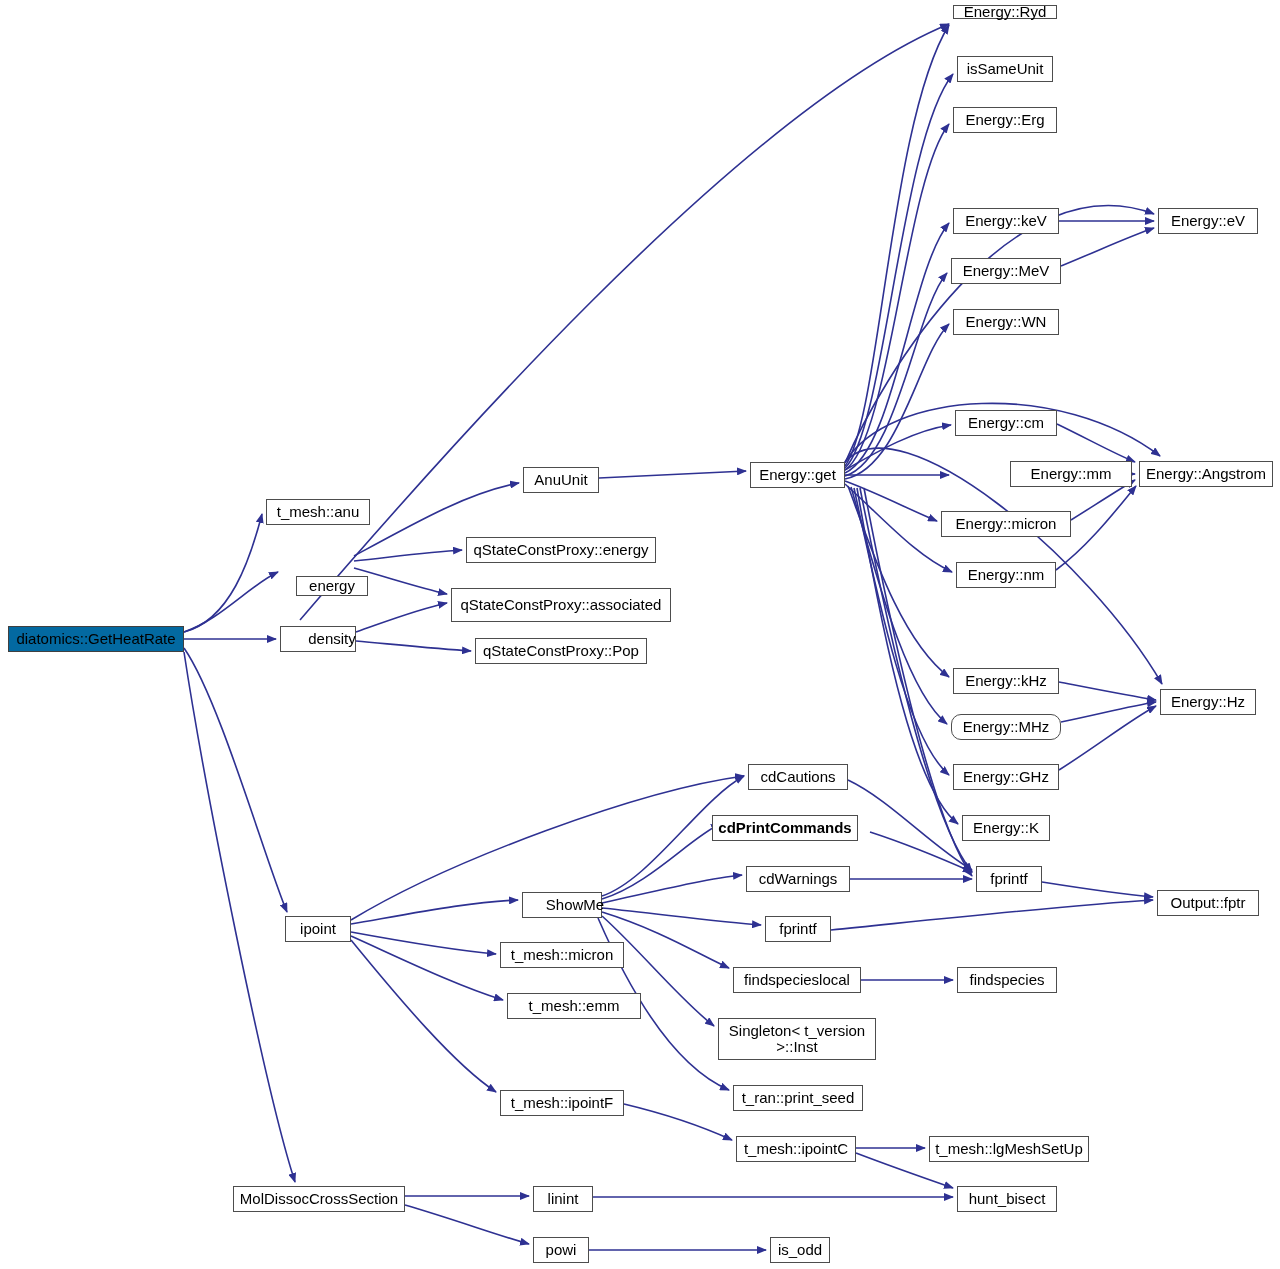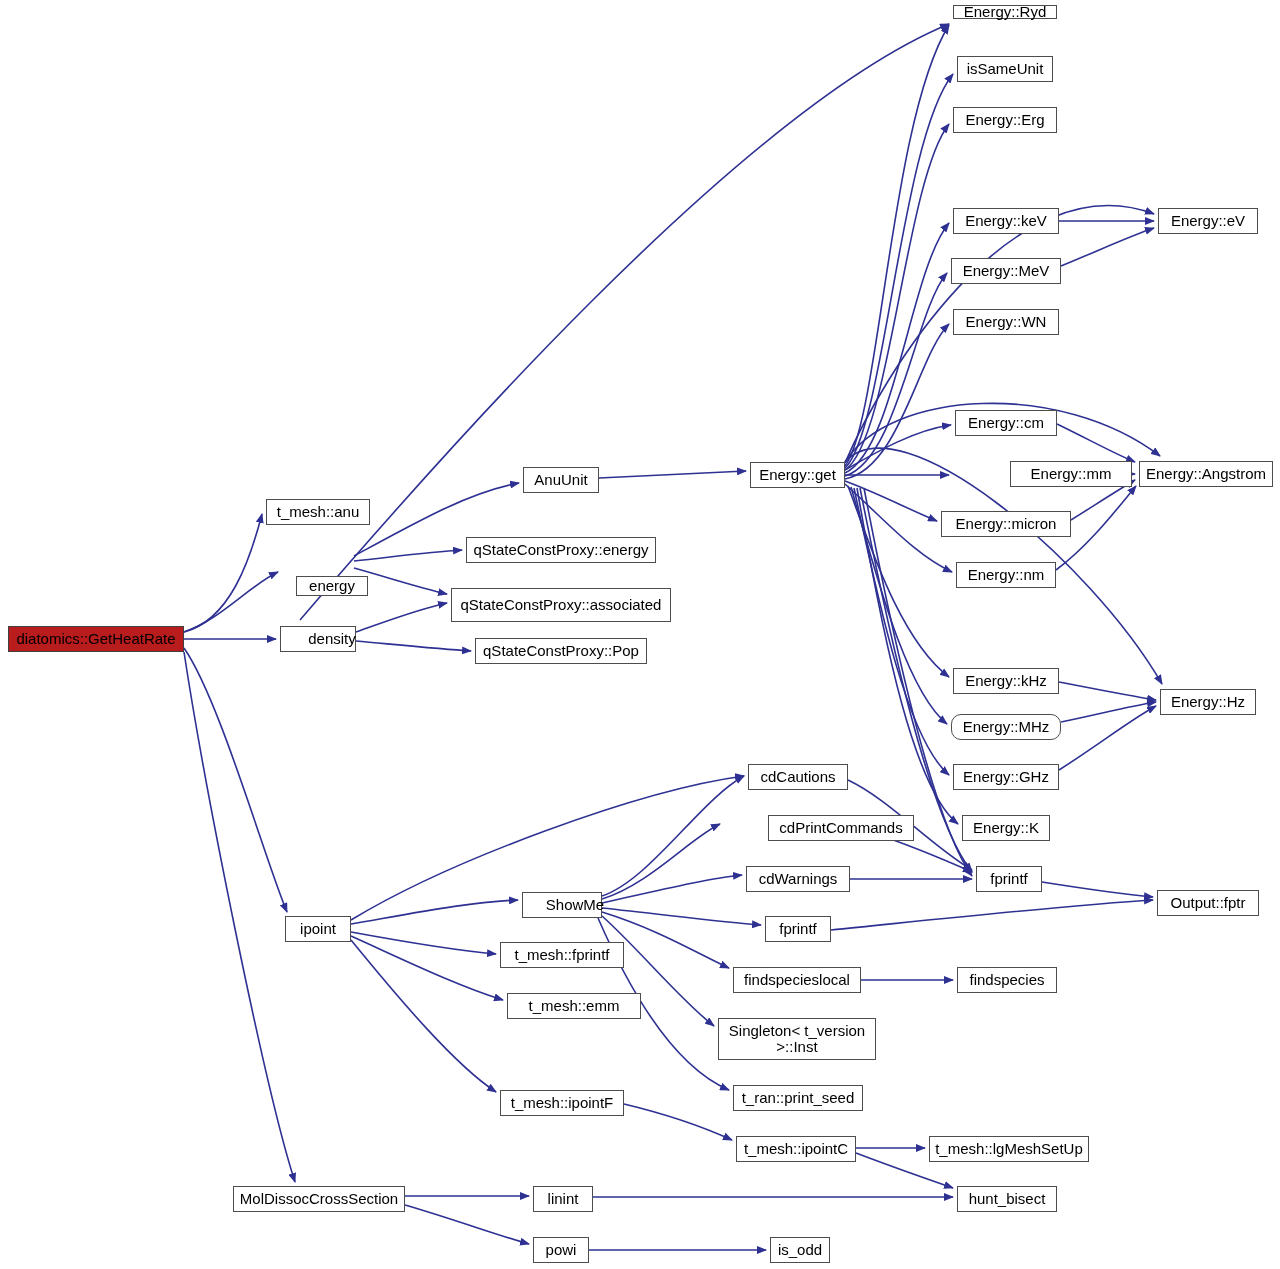--- a/index.html
+++ b/index.html
@@ -3,21 +3,21 @@
 <meta charset="utf-8">
 <style>
   html,body{margin:0;padding:0;background:#ffffff;}
   #canvas{position:relative;width:1280px;height:1269px;background:#ffffff;
           font-family:"Liberation Sans","DejaVu Sans",sans-serif;}
   #edges{position:absolute;left:0;top:0;width:1280px;height:1269px;}
   .node{position:absolute;box-sizing:border-box;border:1px solid #4d4d4d;
         background:#ffffff;color:#000000;display:flex;align-items:center;
         justify-content:center;text-align:center;font-size:15px;line-height:1.08;
         white-space:pre-line;z-index:3;}
-  .node.root{background:#b91c1c;border:1px solid #404040;}
+  .node.root{background:#0369a1;border:1px solid #404040;}
 </style>
 </head>
 <body>
 
 <div id="canvas">
   <svg id="edges" xmlns="http://www.w3.org/2000/svg">
     <defs>
       <marker id="arw" markerWidth="10" markerHeight="8" refX="9" refY="4" orient="auto" markerUnits="userSpaceOnUse">
         <path d="M0,0 L10,4 L0,8 z" fill="#2e3192"></path>
       </marker>
@@ -113,32 +113,32 @@
       <div class="node" style="left: 1010px; top: 461px; width: 122px; height: 26px;">Energy::mm</div>
       <div class="node" style="left: 941px; top: 511px; width: 130px; height: 26px;">Energy::micron</div>
       <div class="node" style="left: 956px; top: 562px; width: 100px; height: 26px;">Energy::nm</div>
       <div class="node" style="left: 1139px; top: 461px; width: 134px; height: 26px;">Energy::Angstrom</div>
       <div class="node" style="left: 953px; top: 668px; width: 106px; height: 26px;">Energy::kHz</div>
       <div class="node" style="left: 951px; top: 714px; width: 110px; height: 26px; border-radius: 10px;">Energy::MHz</div>
       <div class="node" style="left: 953px; top: 764px; width: 106px; height: 26px;">Energy::GHz</div>
       <div class="node" style="left: 962px; top: 815px; width: 88px; height: 26px;">Energy::K</div>
       <div class="node" style="left: 1160px; top: 689px; width: 96px; height: 26px;">Energy::Hz</div>
       <div class="node" style="left: 748px; top: 764px; width: 100px; height: 26px;">cdCautions</div>
-      <div class="node" style="left: 768px; top: 815px; width: 146px; height: 26px;">cdPrintCommands</div>
+      <div class="node" style="left: 712px; top: 815px; width: 146px; height: 26px; font-weight: bold;">cdPrintCommands</div>
       <div class="node" style="left: 746px; top: 866px; width: 104px; height: 26px;">cdWarnings</div>
       <div class="node" style="left: 976px; top: 866px; width: 66px; height: 26px;">fprintf</div>
       <div class="node" style="left: 765px; top: 916px; width: 66px; height: 26px;">fprintf</div>
       <div class="node" style="left: 1157px; top: 890px; width: 102px; height: 26px;">Output::fptr</div>
       <div class="node" style="left: 522px; top: 892px; width: 80px; height: 26px; padding-left: 26px;">ShowMe</div>
       <div class="node" style="left: 733px; top: 967px; width: 128px; height: 26px;">findspecieslocal</div>
       <div class="node" style="left: 957px; top: 967px; width: 100px; height: 26px;">findspecies</div>
       <div class="node" style="left: 718px; top: 1018px; width: 158px; height: 42px;">Singleton&lt; t_version
 &gt;::Inst</div>
       <div class="node" style="left: 733px; top: 1085px; width: 130px; height: 26px;">t_ran::print_seed</div>
-      <div class="node" style="left: 500px; top: 942px; width: 124px; height: 26px;">t_mesh::fprintf</div>
+      <div class="node" style="left: 500px; top: 942px; width: 124px; height: 26px;">t_mesh::micron</div>
       <div class="node" style="left: 507px; top: 993px; width: 134px; height: 26px;">t_mesh::emm</div>
       <div class="node" style="left: 500px; top: 1090px; width: 124px; height: 26px;">t_mesh::ipointF</div>
       <div class="node" style="left: 736px; top: 1136px; width: 120px; height: 26px;">t_mesh::ipointC</div>
       <div class="node" style="left: 929px; top: 1136px; width: 160px; height: 26px;">t_mesh::lgMeshSetUp</div>
       <div class="node" style="left: 957px; top: 1186px; width: 100px; height: 26px;">hunt_bisect</div>
       <div class="node" style="left: 533px; top: 1186px; width: 60px; height: 26px;">linint</div>
       <div class="node" style="left: 533px; top: 1237px; width: 56px; height: 26px;">powi</div>
       <div class="node" style="left: 770px; top: 1237px; width: 60px; height: 26px;">is_odd</div>
     </div>
 </div>

